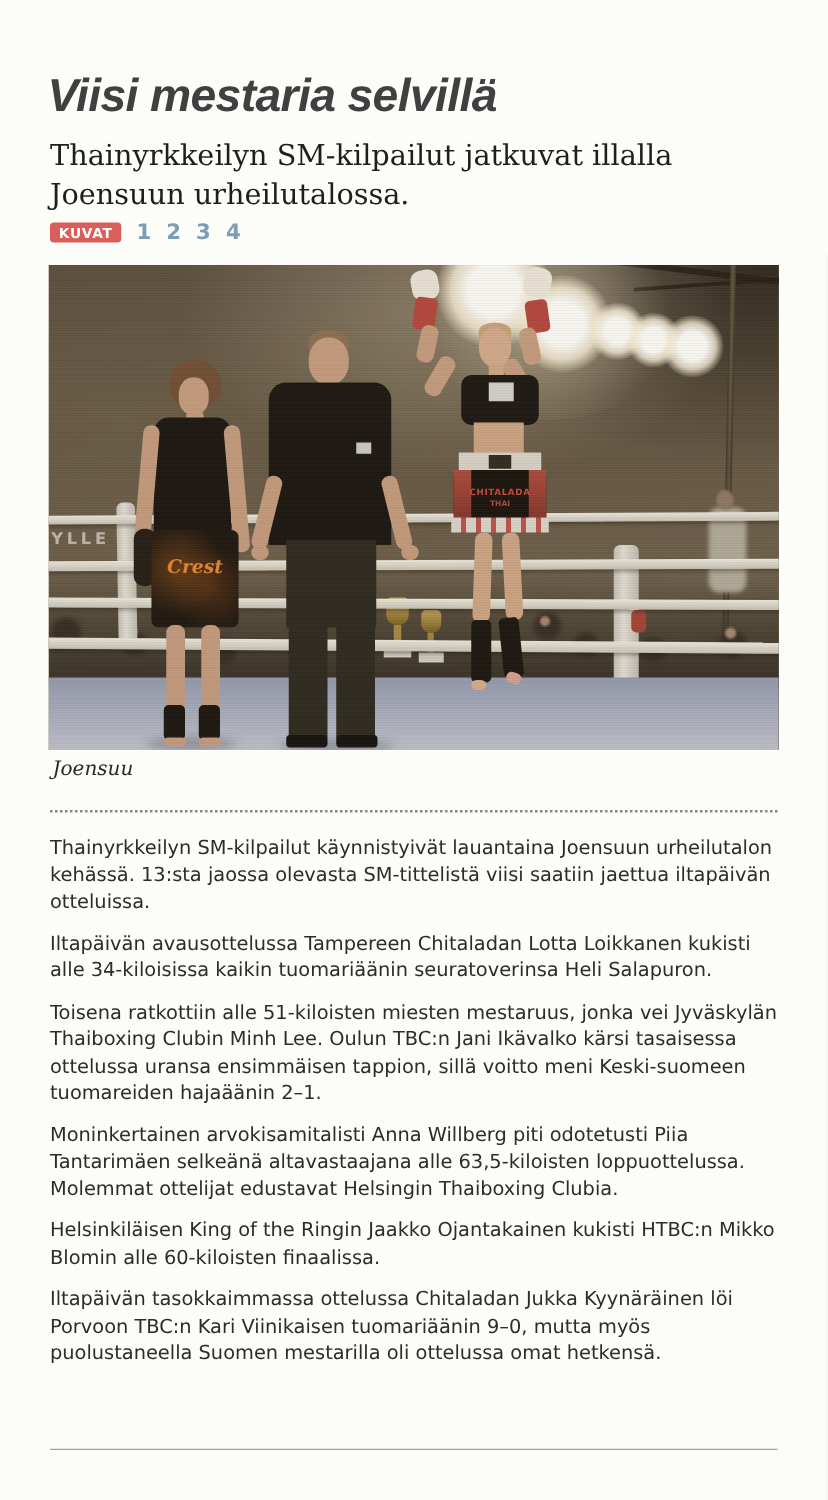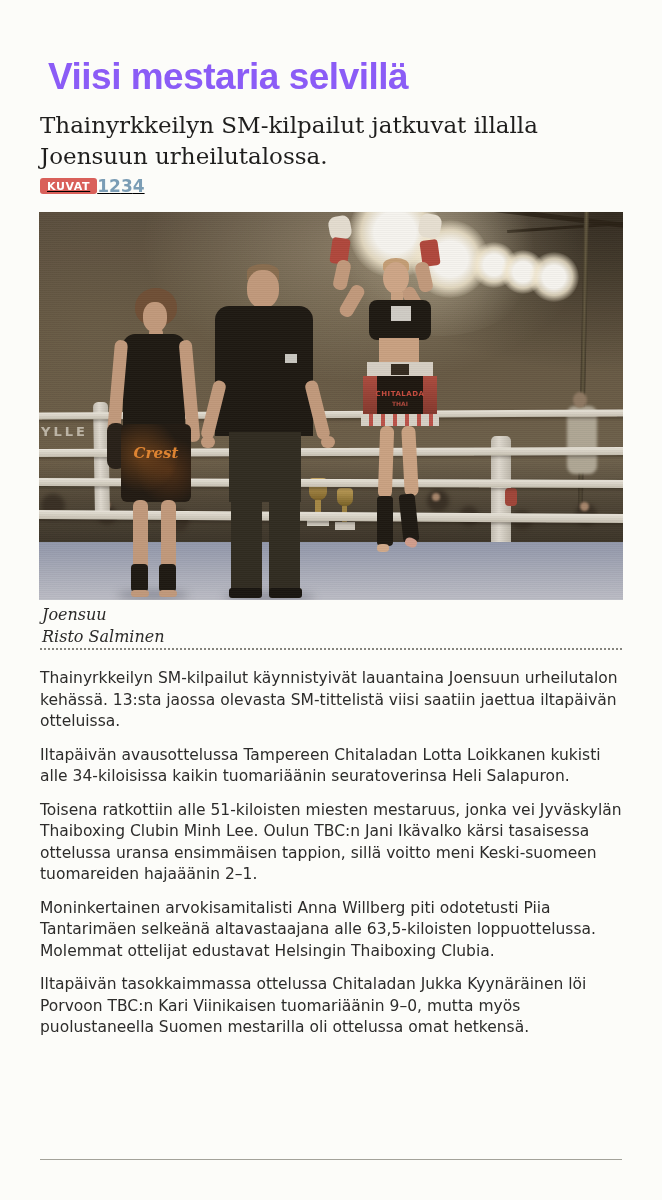--- a/index.html
+++ b/index.html
@@ -2,25 +2,25 @@
 <html><head>
 <meta charset="utf-8">
 <style>
   html,body{margin:0;padding:0;}
   body{background:#e9e9e6;}
   .page{position:relative;width:662px;height:1200px;background:#fcfcf9;overflow:hidden;
         font-family:"DejaVu Sans","Liberation Sans",sans-serif;}
   .abs{position:absolute;}
 
   .kicker{left:40px;top:36px;width:600px;font-size:13px;letter-spacing:.4px;color:#a09f9d;}
-  .headline{left:48px;top:56px;width:600px;font-size:37px;font-weight:bold;color:#8b5cf6;
-            letter-spacing:-.5px;font-family:"Liberation Sans",sans-serif;}
+  .headline{left:38px;top:56px;width:600px;font-size:37px;font-weight:bold;color:#404040;
+            letter-spacing:-.5px;font-family:"Liberation Sans",sans-serif;font-style:italic;}
   .lead{left:40px;top:110px;width:560px;font-family:"DejaVu Serif","Liberation Serif",serif;
         font-size:23px;line-height:31px;color:#1f1e1d;}
-  .gallery{left:40px;top:176px;display:flex;align-items:center;gap:0;text-decoration:underline;}
+  .gallery{left:40px;top:176px;display:flex;align-items:center;gap:12px;}
   .badge{background:#d9605a;color:#fff;font-size:11px;font-weight:bold;letter-spacing:.6px;
          padding:3px 7px 2px 7px;border-radius:3px;line-height:1;}
   .gnum{color:#7b9db5;font-size:17px;font-weight:bold;cursor:pointer;}
 
   
   .photo{left:39px;top:212px;width:584px;height:388px;overflow:hidden;background:#5e5340;
          box-shadow:inset 0 0 46px rgba(28,20,10,.38);}
   .photo *{position:absolute;}
   .wall{left:0;top:0;width:584px;height:388px;background:
      radial-gradient(ellipse 320px 200px at 56% 8%, rgba(255,240,205,.30), transparent 70%),
@@ -189,26 +189,26 @@
       <div style="left:338px;top:332px;width:12px;height:8px;background:#d8b090;border-radius:40%;"></div>
       <div style="left:366px;top:326px;width:12px;height:9px;background:#d8a392;border-radius:40%;transform:rotate(20deg);"></div>
     </div>
 
     <div class="grain"></div>
     <div class="sepia"></div>
   </div>
 
   <div class="abs caption">
     <div>Joensuu</div>
-    <div>Risto Salminen</div>
   </div>
   <div class="abs dotrule"></div>
 
   <div class="abs article">
     <p>Thainyrkkeilyn SM-kilpailut käynnistyivät lauantaina Joensuun urheilutalon kehässä. 13:sta jaossa olevasta SM-tittelistä viisi saatiin jaettua iltapäivän otteluissa.</p>
     <p>Iltapäivän avausottelussa Tampereen Chitaladan Lotta Loikkanen kukisti alle 34-kiloisissa kaikin tuomariäänin seuratoverinsa Heli Salapuron.</p>
     <p>Toisena ratkottiin alle 51-kiloisten miesten mestaruus, jonka vei Jyväskylän Thaiboxing Clubin Minh Lee. Oulun TBC:n Jani Ikävalko kärsi tasaisessa ottelussa uransa ensimmäisen tappion, sillä voitto meni Keski-suomeen tuomareiden hajaäänin 2–1.</p>
     <p>Moninkertainen arvokisamitalisti Anna Willberg piti odotetusti Piia Tantarimäen selkeänä altavastaajana alle 63,5-kiloisten loppuottelussa. Molemmat ottelijat edustavat Helsingin Thaiboxing Clubia.</p>
+    <p>Helsinkiläisen King of the Ringin Jaakko Ojantakainen kukisti HTBC:n Mikko Blomin alle 60-kiloisten finaalissa.</p>
     <p>Iltapäivän tasokkaimmassa ottelussa Chitaladan Jukka Kyynäräinen löi Porvoon TBC:n Kari Viinikaisen tuomariäänin 9–0, mutta myös puolustaneella Suomen mestarilla oli ottelussa omat hetkensä.</p>
   </div>
 
   <div class="abs endrule"></div>
 </div>
 
 </body></html>

